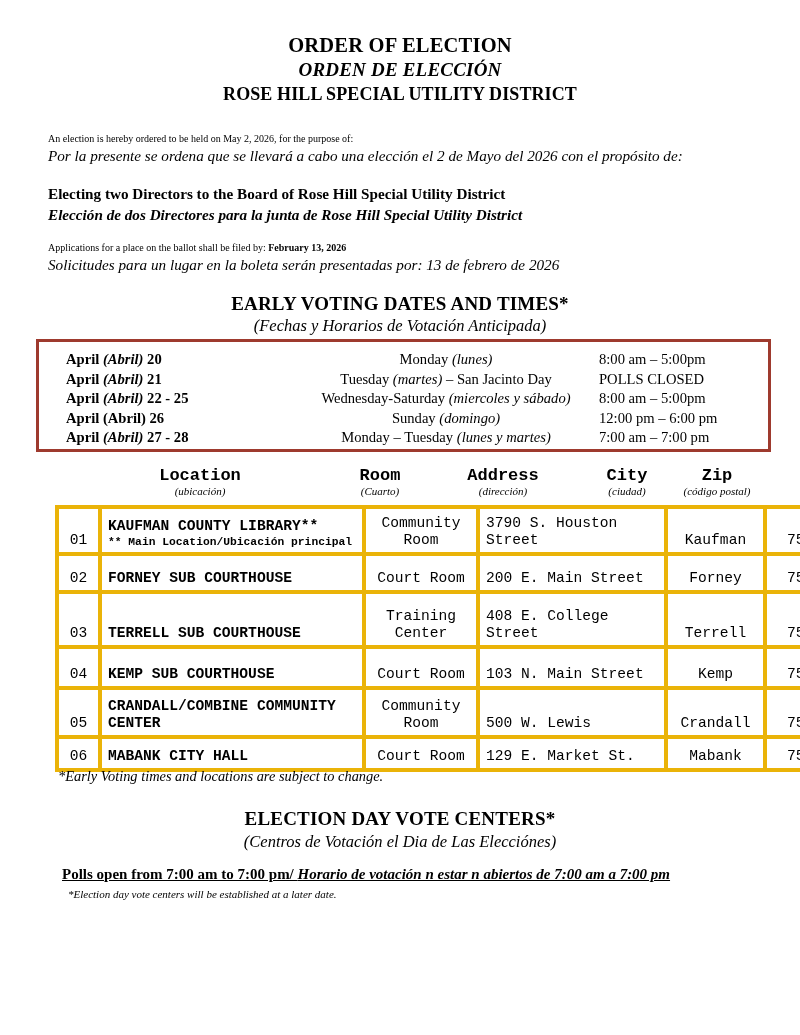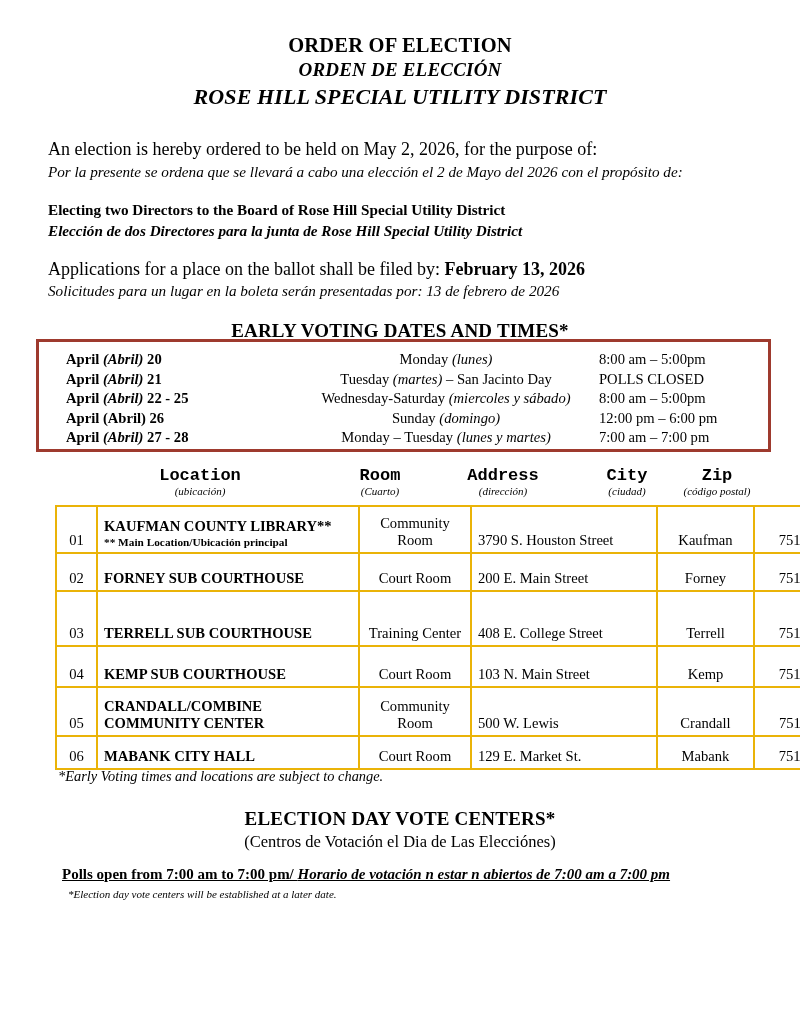--- a/index.html
+++ b/index.html
@@ -34,34 +34,33 @@
     line-height: 1.22;
   }
   .title-sub-es {
     font-size: 19px;
     font-weight: bold;
     font-style: italic;
     line-height: 1.3;
     letter-spacing: 0.2px;
   }
   .title-district {
-    font-size: 22px;
+    font-size: 18px;
     font-weight: bold;
     line-height: 1.3;
     letter-spacing: 0.1px;
-    font-style: italic;
   }
 
   
   .body-block {
     margin-left: 48px;
     margin-right: 40px;
   }
   .p-en {
-    font-size: 18px;
+    font-size: 10px;
     line-height: 1.35;
   }
   .p-es {
     font-size: 15.2px;
     font-style: italic;
     line-height: 1.35;
   }
   .p-en-b {
     font-size: 15.2px;
     font-weight: bold;
@@ -157,25 +156,26 @@
 
   table.loc-table {
     position: absolute;
     left: 55px;
     top: 505px;
     width: 700px;
     border-collapse: collapse;
     table-layout: fixed;
   }
   table.loc-table td {
-    border: 2px solid #eab308;
+    border: 4px solid #eab308;
     vertical-align: bottom;
     padding: 0 6px 3px 6px;
     font-size: 14.6px;
     line-height: 1.16;
+    font-family: Liberation Mono, monospace;
   }
   td.c-num {
     width: 27px;
     text-align: center;
     font-size: 13.4px;
     padding: 0 2px 3px 2px;
   }
   td.c-loc {
     width: 248px;
     font-weight: bold;
@@ -223,20 +223,21 @@
     width: 800px;
     text-align: center;
   }
   .ed-heading .en {
     font-size: 19px;
     font-weight: bold;
     letter-spacing: 0.2px;
   }
   .ed-heading .es {
     font-size: 16.5px;
+    font-style: italic;
     margin-top: 2px;
   }
   .ed-polls {
     position: absolute;
     left: 62px;
     top: 866px;
     font-size: 15px;
     font-weight: bold;
     text-decoration: underline;
     white-space: nowrap;

